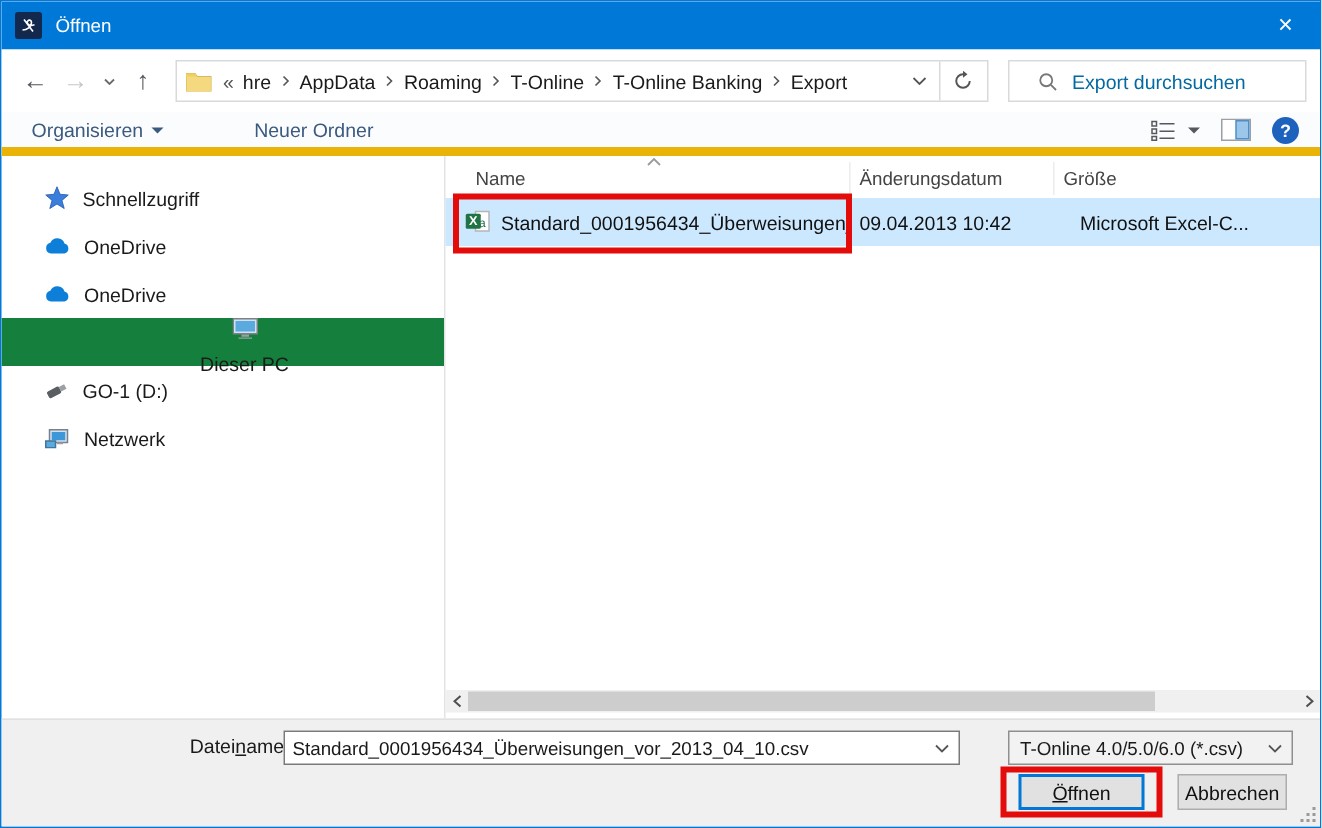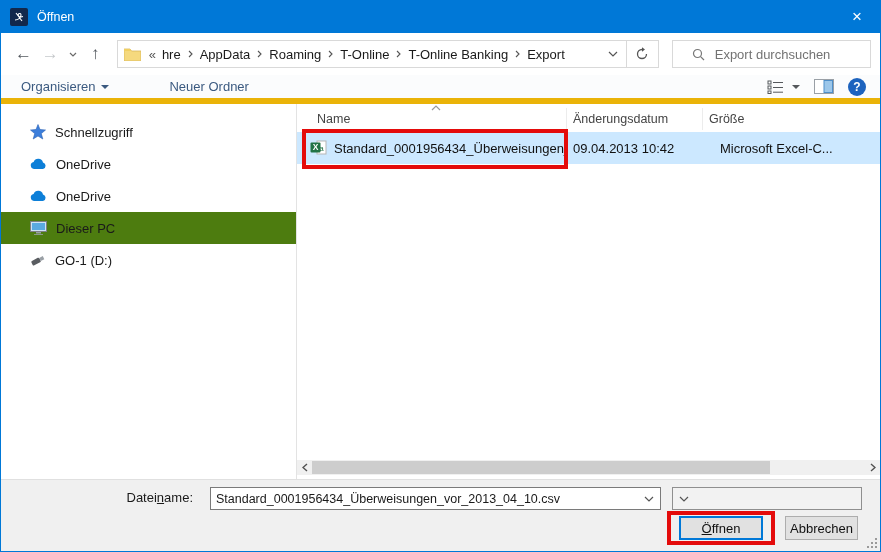--- a/index.html
+++ b/index.html
@@ -29,37 +29,37 @@
   .crumbs { display:flex; align-items:center; flex:1; font-size:13px; color:#1a1a1a; overflow:hidden; white-space:nowrap;}
   .crumb { padding:0 4px; }
   .crumb-sep { color:#555; padding:0 3px; display:flex; align-items:center; }
   .overflow-glyph { color:#555; padding:0 2px 0 2px; }
   .addr-chevron { width:26px; height:26px; display:flex; align-items:center; justify-content:center; }
   .addr-refresh { width:32px; height:26px; border-left:1px solid #d9d9d9; display:flex;
                   align-items:center; justify-content:center; }
   .searchbox { width:200px; height:28px; border:1px solid #d9d9d9; margin-left:13px;
                display:flex; align-items:center; }
   .searchbox .mag { margin:0 10px 0 19px; }
-  .search-placeholder { color:#737373; font-size:13px; }
+  .search-placeholder { color:#0369a1; font-size:13px; }
   
   .toolbar { height:29px; background:#fbfcfd; border-bottom:6px solid #eab308;
              display:flex; align-items:center; font-size:13px; color:#3b5a80; }
   .tb-item { display:flex; align-items:center; gap:6px; padding:0 10px; height:100%; }
   .tb-item.first { margin-left:10px; }
   .tb-item.second { margin-left:40px; }
   .caret-down { width:0; height:0; border-left:4px solid transparent; border-right:4px solid transparent;
                 border-top:4px solid #3b5a80; display:inline-block; }
   .tb-right { margin-left:auto; display:flex; align-items:center; gap:14px; padding-right:14px; }
   .help-circle { width:18px; height:18px; border-radius:50%; background:#1d63be; color:#fff;
                  font-size:12px; font-weight:bold; display:flex; align-items:center; justify-content:center; }
   
   .content { display:flex; height:375px; }
   .sidebar { width:296px; border-right:1px solid #e3e3e3; padding-top:12px; }
   .side-item { height:32px; display:flex; align-items:center; padding-left:29px; gap:9px; font-size:13px; }
-  .side-item.selected { background:#4d7c0f; }
+  .side-item.selected { background:#15803d;flex-direction:column; }
   .filearea { flex:1; position:relative; }
   .list-header { height:26px; display:flex; align-items:flex-end; color:#444; font-size:12.5px; }
   .col { height:22px; display:flex; align-items:center; border-right:1px solid #ececec; }
   .col-name { width:270px; padding-left:20px; }
   .col-date { width:136px; padding-left:6px; }
   .col-type { width:134px; padding-left:17px; }
   .col-size { flex:1; padding-left:6px; border-right:none; }
   .sort-caret { position:absolute; top:1px; left:134px; }
   .file-row { position:absolute; top:28px; left:0; right:0; height:32px; background:#cce8ff;
               display:flex; align-items:center; font-size:13px; color:#111; }
@@ -74,21 +74,21 @@
               color:#505050; font-size:10px; }
   .hs-track { flex:1; height:15px; position:relative; }
   .hs-thumb { position:absolute; left:0; top:1px; width:458px; height:13px; background:#cdcdcd; }
   
   .bottombar { position:absolute; left:0; right:0; bottom:0; height:72px; background:#f0f0f0;
                border-top:1px solid #e0e0e0; font-size:13px; }
   .fn-label { position:absolute; left:100px; top:10px; width:92px; text-align:right; }
   .fn-label u { text-decoration:underline; }
   .combo { position:absolute; border:1px solid #7a7a7a; background:#fff; display:flex;
            align-items:center; height:23px; }
-  .combo-filename { left:209px; top:7px; width:451px; }
+  .combo-filename { left:188px; top:7px; width:451px; }
   .combo-filename .combo-text { flex:1; padding-left:5px; overflow:hidden; white-space:nowrap; font-size:12.5px; }
   .combo-type { left:671px; top:7px; width:190px; background:#f2f2f2; border-color:#8f8f8f; }
   .combo-type .combo-text { flex:1; padding-left:7px; font-size:12.5px; }
   .combo-chev { width:22px; display:flex; align-items:center; justify-content:center; }
   .redbox-open { position:absolute; left:666px; top:31px; width:108px; height:34px;
                  border:4px solid #e40b0b; z-index:5; pointer-events:none; }
   .btn { position:absolute; top:36px; height:24px; background:#e1e1e1; border:1px solid #adadad;
          display:flex; align-items:center; justify-content:center; font-size:13px; color:#111; }
   .btn-open { left:678px; width:84px; border:2px solid #0078d7; }
   .btn-open u { text-decoration:underline; }
@@ -261,20 +261,31 @@
         <span>
             <svg width="16" height="12" viewBox="0 0 16 12">
               <g transform="rotate(-28 8 6)">
                 <rect x="1" y="4" width="9" height="5" rx="1.2" fill="#5a5d61"></rect>
                 <rect x="10" y="4.8" width="4" height="3.4" fill="#9aa0a6"></rect>
               </g>
             </svg>
           </span>
         <span>GO-1 (D:)</span>
       </div>
+      <div class="side-item">
+        <span>
+            <svg width="17" height="13" viewBox="0 0 17 13">
+              <rect x="3" y="0.5" width="12" height="8.5" fill="#cfe3f5" stroke="#7d8084"></rect>
+              <rect x="4.5" y="2" width="9" height="5.5" fill="#3e97d6"></rect>
+              <path d="M8 9 h4 v1.2 h-4z" fill="#9aa0a6"></path>
+              <rect x="0.5" y="8" width="6.5" height="4.5" fill="#5aaae0" stroke="#41759c"></rect>
+            </svg>
+          </span>
+        <span>Netzwerk</span>
+      </div>
     </div>
 
     <div class="filearea">
       <span class="sort-caret">
         <svg width="10" height="6" viewBox="0 0 10 6">
             <path d="M1 5 L5 1 L9 5" fill="none" stroke="#9a9a9a" stroke-width="1.2"></path>
           </svg>
       </span>
       <div class="list-header">
         <div class="col col-name">Name</div>
@@ -324,20 +335,21 @@
     <div class="combo combo-filename">
       <span class="combo-text">Standard_0001956434_Überweisungen_vor_2013_04_10.csv</span>
       <span class="combo-chev">
         <svg width="10" height="6" viewBox="0 0 10 6">
             <path d="M1 1 L5 5 L9 1" fill="none" stroke="#555" stroke-width="1.2"></path>
           </svg>
       </span>
     </div>
 
     <div class="combo combo-type">
+      <span class="combo-text">T-Online 4.0/5.0/6.0 (*.csv)</span>
       <span class="combo-chev">
         <svg width="10" height="6" viewBox="0 0 10 6">
             <path d="M1 1 L5 5 L9 1" fill="none" stroke="#555" stroke-width="1.2"></path>
           </svg>
       </span>
     </div>
 
     <div class="redbox-open"></div>
     <div class="btn btn-open">
         <span><u>Ö</u><span>ffnen</span></span>

